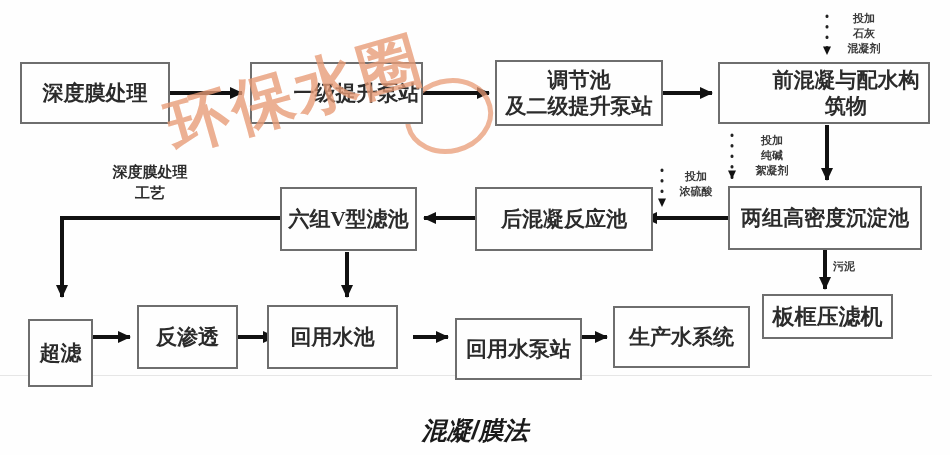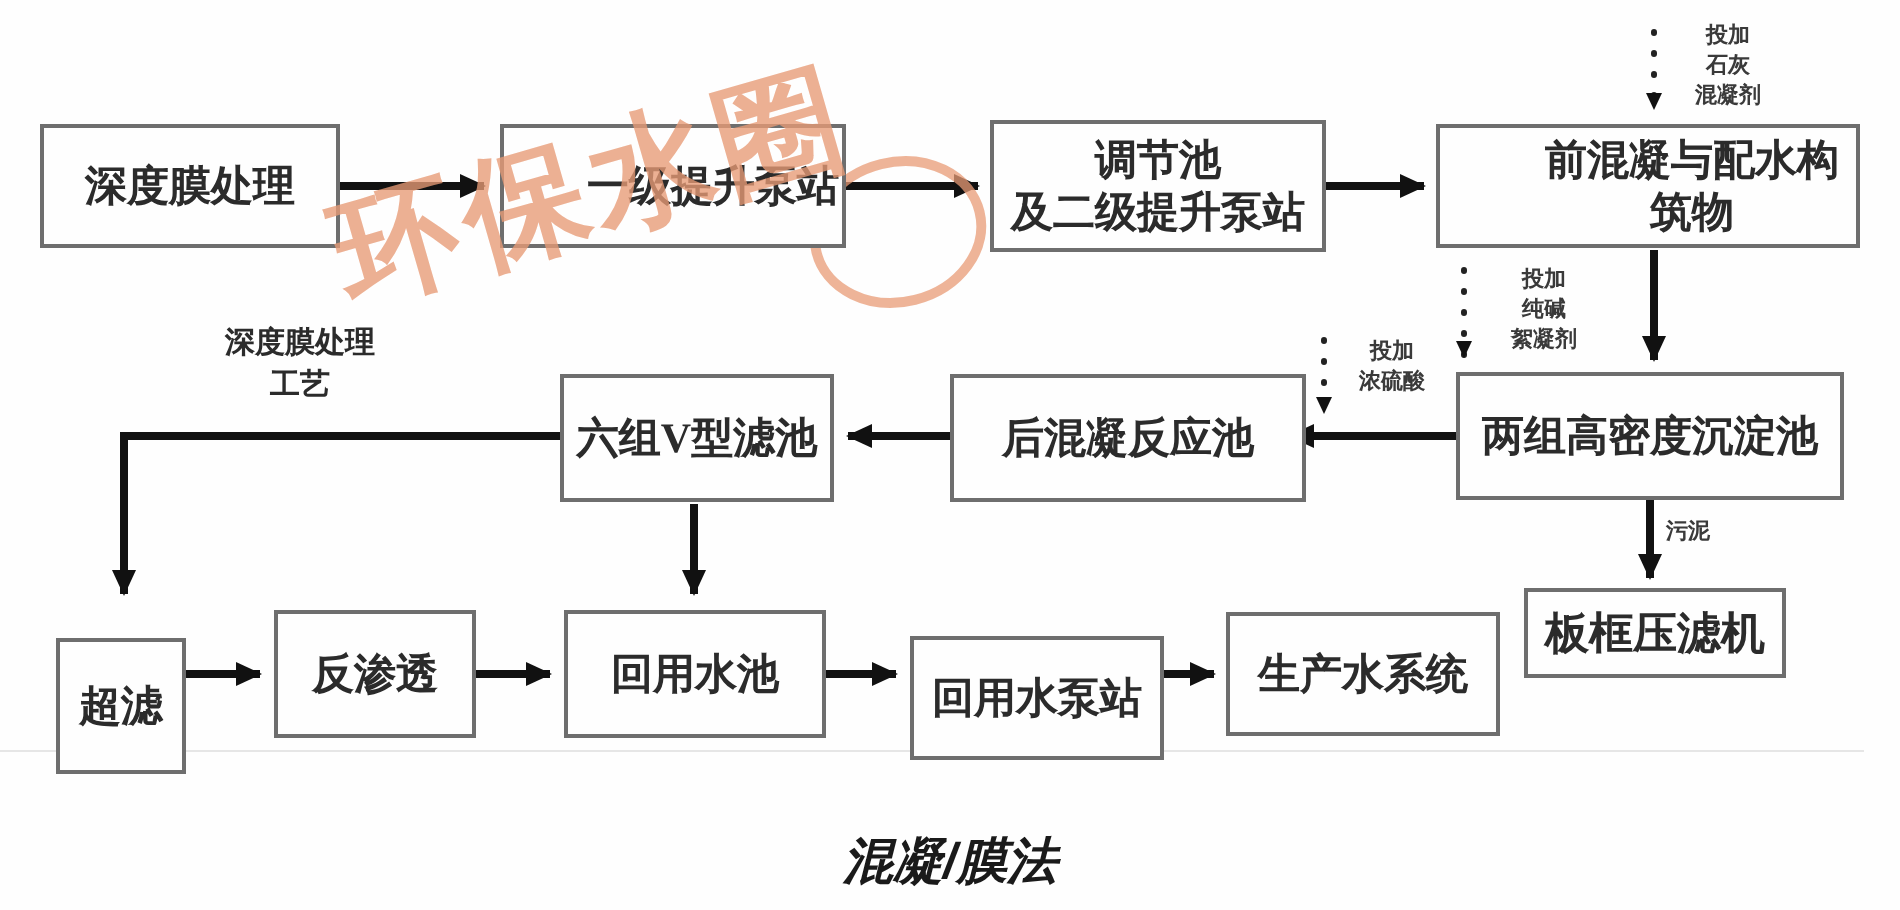--- a/index.html
+++ b/index.html
@@ -131,21 +131,21 @@
   <div class="box" style="left:728px;top:186px;width:194px;height:64px;">两组高密度沉淀池</div>
 
   <div class="box" style="left:475px;top:187px;width:178px;height:64px;">后混凝反应池</div>
 
   <div class="box" style="left:280px;top:187px;width:137px;height:64px;">六组V型滤池</div>
 
   <div class="box" style="left:28px;top:319px;width:65px;height:68px;">超滤</div>
 
   <div class="box" style="left:137px;top:305px;width:101px;height:64px;">反渗透</div>
 
-  <div class="box" style="left:282px;top:305px;width:131px;height:64px;">回用水池</div>
+  <div class="box" style="left:267px;top:305px;width:131px;height:64px;">回用水池</div>
 
   <div class="box" style="left:455px;top:306px;width:127px;height:62px;margin-top:12px;">回用水泵站</div>
 
   <div class="box" style="left:613px;top:306px;width:137px;height:62px;">生产水系统</div>
 
   <div class="box" style="left:762px;top:294px;width:131px;height:45px;font-size:22px;">板框压滤机</div>
 
   <div class="flowlabel" style="left:95px;top:162px;width:110px;">深度膜处理
 工艺</div>
 

